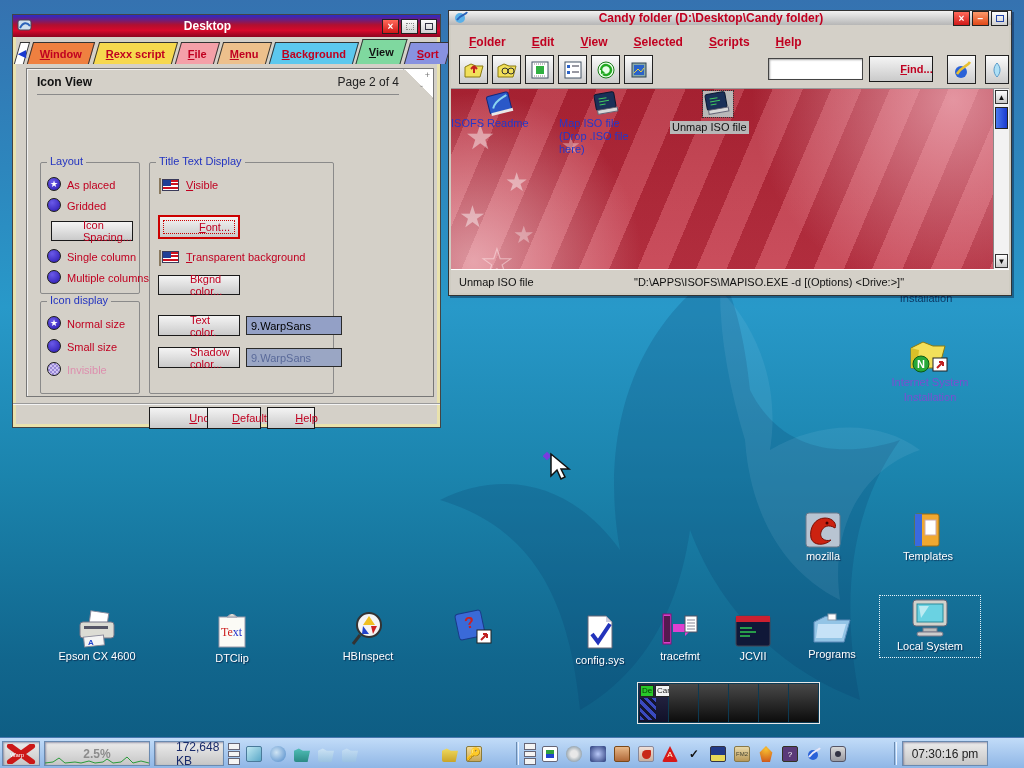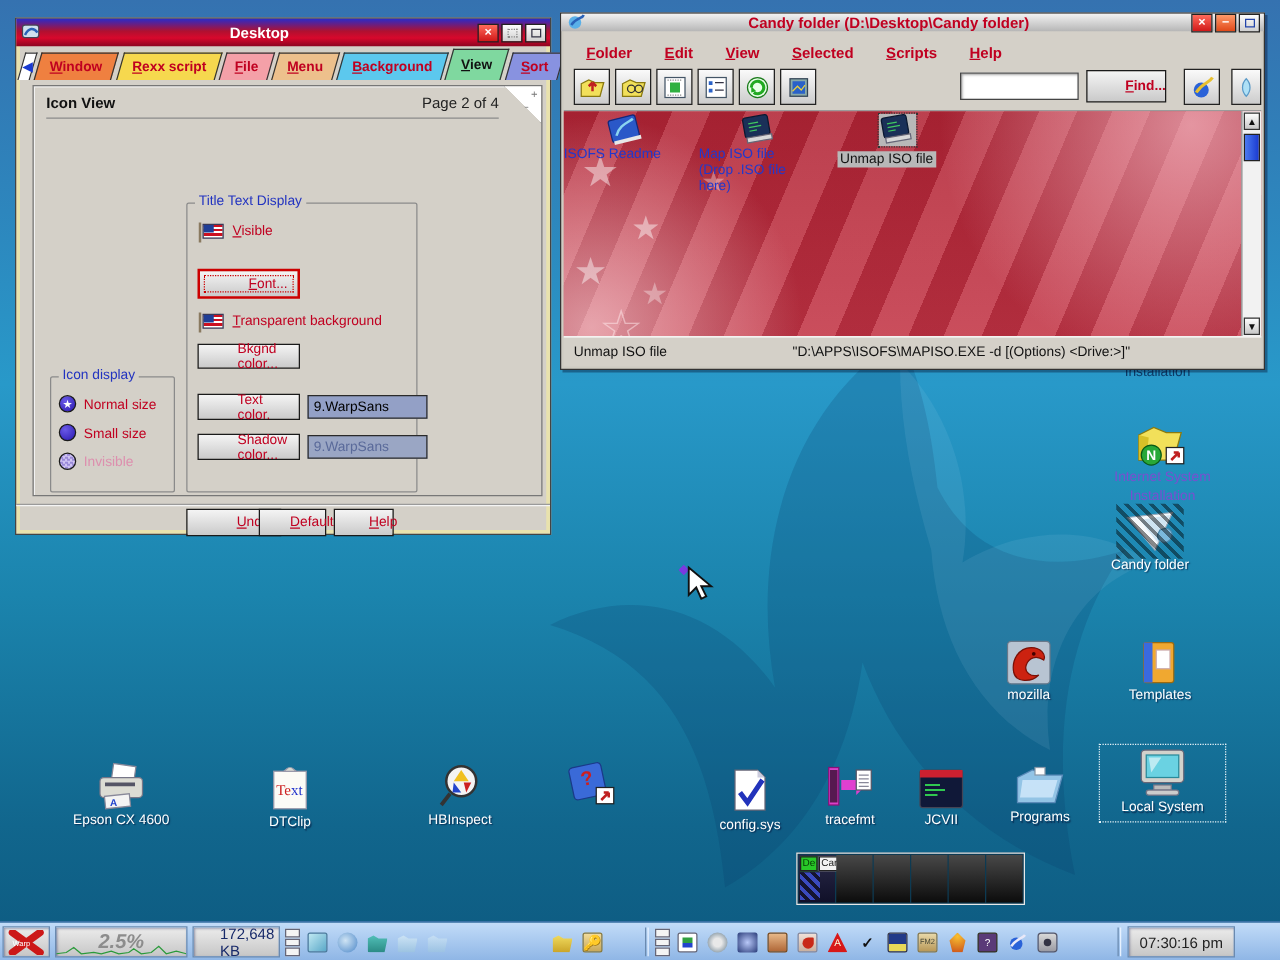--- a/index.html
+++ b/index.html
@@ -121,21 +121,21 @@
   
   #taskbar { position:absolute; left:0; bottom:0; width:1024px; height:31px; z-index:9;
              background:linear-gradient(#c2dcf8,#8fb6e6); border-top:1px solid #4878b0; }
   .sunken { position:absolute; top:3px; height:25px; background:linear-gradient(#ececec,#c6c6c6);
             border:1px solid #6a8ab0; box-shadow:inset 1px 1px 2px rgba(0,0,60,.35); }
   .tdivider { position:absolute; top:4px; height:23px; width:3px; border-left:1px solid #6a8ab0; border-right:1px solid #e8f2ff; }
   .trayicon { position:absolute; top:8px; width:16px; height:16px; border-radius:2px; display:flex; align-items:center; justify-content:center; font-size:12px; }
   .winlist { position:absolute; top:5px; width:12px; height:22px; display:flex; flex-direction:column; gap:1px; }
   .winlist div { flex:1; background:#f4f4f4; border:1px solid #667; }
   #clockbox { display:flex; align-items:center; justify-content:center; font-size:12px; color:#222; }
-  #cpu-text { position:absolute; inset:0; display:flex; align-items:center; justify-content:center; color:#8c8c8c; font-size:16px; font-weight:bold;font-style:italic; }
+  #cpu-text { position:absolute; inset:0; display:flex; align-items:center; justify-content:center; color:#8c8c8c; font-size:12px; font-weight:bold; }
   #ram-box { display:flex; align-items:center; justify-content:center; font-size:12px; color:#182a6a;padding-left:21px; }
 
   #cursor { position:absolute; left:543px; top:450px; z-index:20; }
 </style>
 </head>
 <body>
 
 <div id="screen">
 
   <svg width="600" height="470" style="position:absolute;left:420px;top:270px;opacity:.9" viewBox="0 0 600 470">
@@ -155,30 +155,20 @@
         <circle cx="12" cy="26" r="8" fill="#28a838" stroke="#0a5a14"></circle>
         <text x="12" y="30" font-size="11" font-weight="bold" fill="#fff" text-anchor="middle">N</text>
         <rect x="24" y="20" width="14" height="13" fill="#fff" stroke="#222"></rect>
         <path d="M28,30 L34,24 M34,24 L34,28 M34,24 L30,24" stroke="#c02020" stroke-width="2" fill="none"></path>
       </svg>
     </div>
     <div class="lbl purple">Internet System</div>
     <div class="lbl purple">Installation</div>
   </div>
 
-  <div class="dicon" style="left:872px; top:406px">
-    <div class="ic hatch" style="width:48px;margin:0 auto">
-      <svg width="44" height="38" viewBox="0 0 44 38">
-        <path d="M4,8 L40,4 L26,34 Z" fill="#f4f8fb" stroke="#9ab"></path>
-        <path d="M14,10 L38,6 L28,28 Z" fill="#cfe4f2"></path>
-        <path d="M30,18 C38,14 42,20 38,26 C34,30 28,28 28,22 Z" fill="#7ab8dc" stroke="#4a88ac"></path>
-      </svg>
-    </div>
-    <div class="lbl">Candy folder</div>
-  </div>
 
   <div class="dicon" style="left:775px; top:510px">
     <div class="ic">
       <svg width="36" height="36" viewBox="0 0 36 36">
         <rect x="1" y="1" width="34" height="34" rx="3" fill="#b8c4d2" stroke="#68788a"></rect>
         <path d="M6,26 C4,16 10,6 20,6 C28,6 32,12 30,16 C24,12 18,14 16,20 C14,26 20,30 26,28 C20,34 8,34 6,26 Z" fill="#cc2210" stroke="#7a1006"></path>
         <circle cx="22" cy="11" r="1.5" fill="#400"></circle>
       </svg>
     </div>
     <div class="lbl">mozilla</div>
@@ -372,20 +362,34 @@
     <div id="page-panel">
       <div id="page-head">
         <span class="ph-l">Icon View</span>
         <span class="ph-r">Page 2 of 4</span>
       </div>
       <div id="dogear">
         <span style="right:3px;top:1px">+</span>
           <span style="right:10px;top:12px">−</span>
       </div>
 
+      <div class="groupbox" style="left:13px; top:93px; width:100px; height:132px">
+        <span class="grouplabel">Layout</span>
+        <span class="radio sel" style="left:6px; top:14px"></span>
+        <span class="optlabel" style="left:26px; top:16px">As placed</span>
+        <span class="radio" style="left:6px; top:35px"></span>
+        <span class="optlabel" style="left:26px; top:37px">Gridded</span>
+        <div class="pbtn" style="left:10px; top:58px; width:82px; height:20px">
+            <span>Icon Spacing...</span>
+          </div>
+        <span class="radio" style="left:6px; top:86px"></span>
+        <span class="optlabel" style="left:26px; top:88px">Single column</span>
+        <span class="radio" style="left:6px; top:107px"></span>
+        <span class="optlabel" style="left:26px; top:109px">Multiple columns</span>
+      </div>
 
       <div class="groupbox" style="left:13px; top:232px; width:100px; height:93px">
         <span class="grouplabel">Icon display</span>
         <span class="radio sel" style="left:6px; top:14px"></span>
         <span class="optlabel" style="left:26px; top:16px">Normal size</span>
         <span class="radio" style="left:6px; top:37px"></span>
         <span class="optlabel" style="left:26px; top:39px">Small size</span>
         <span class="radio disabled" style="left:6px; top:60px"></span>
         <span class="optlabel disabled" style="left:26px; top:62px">Invisible</span>
       </div>

